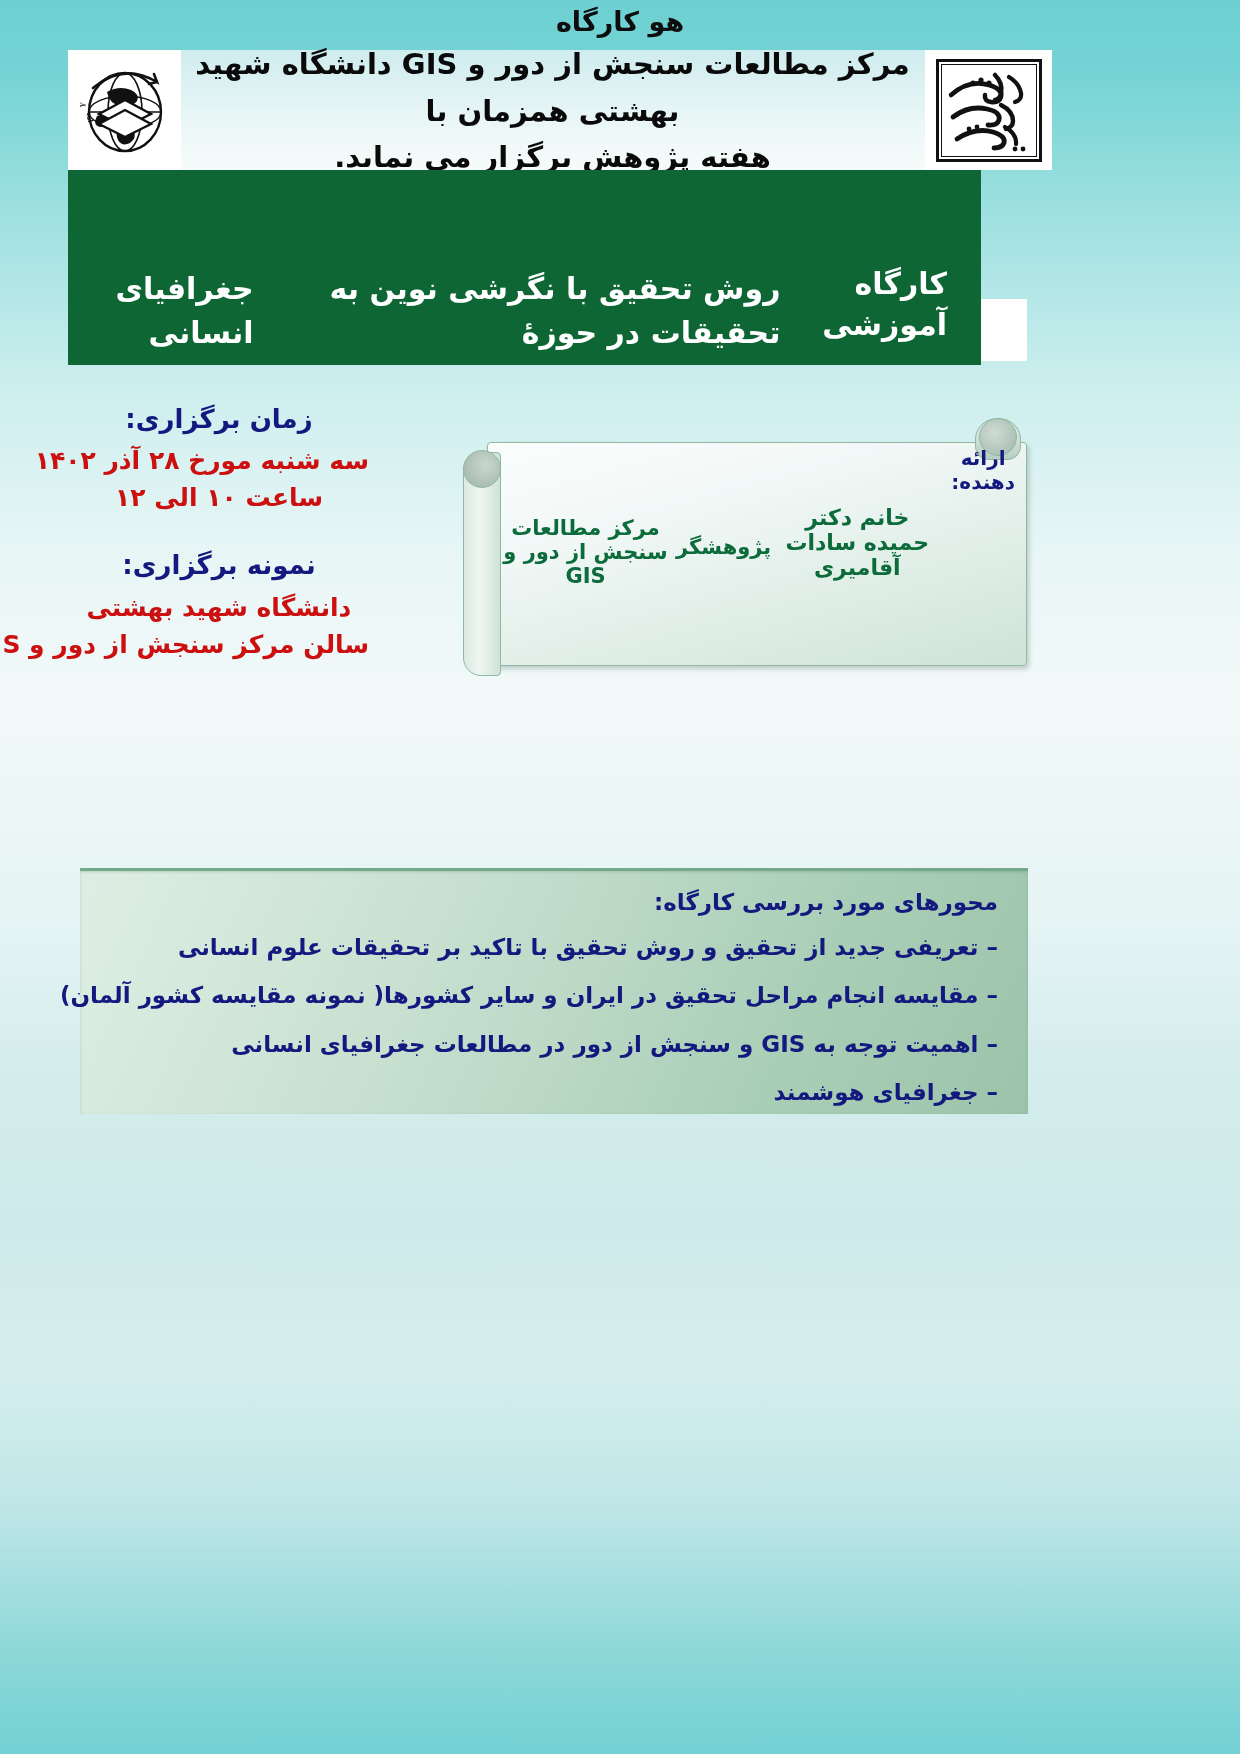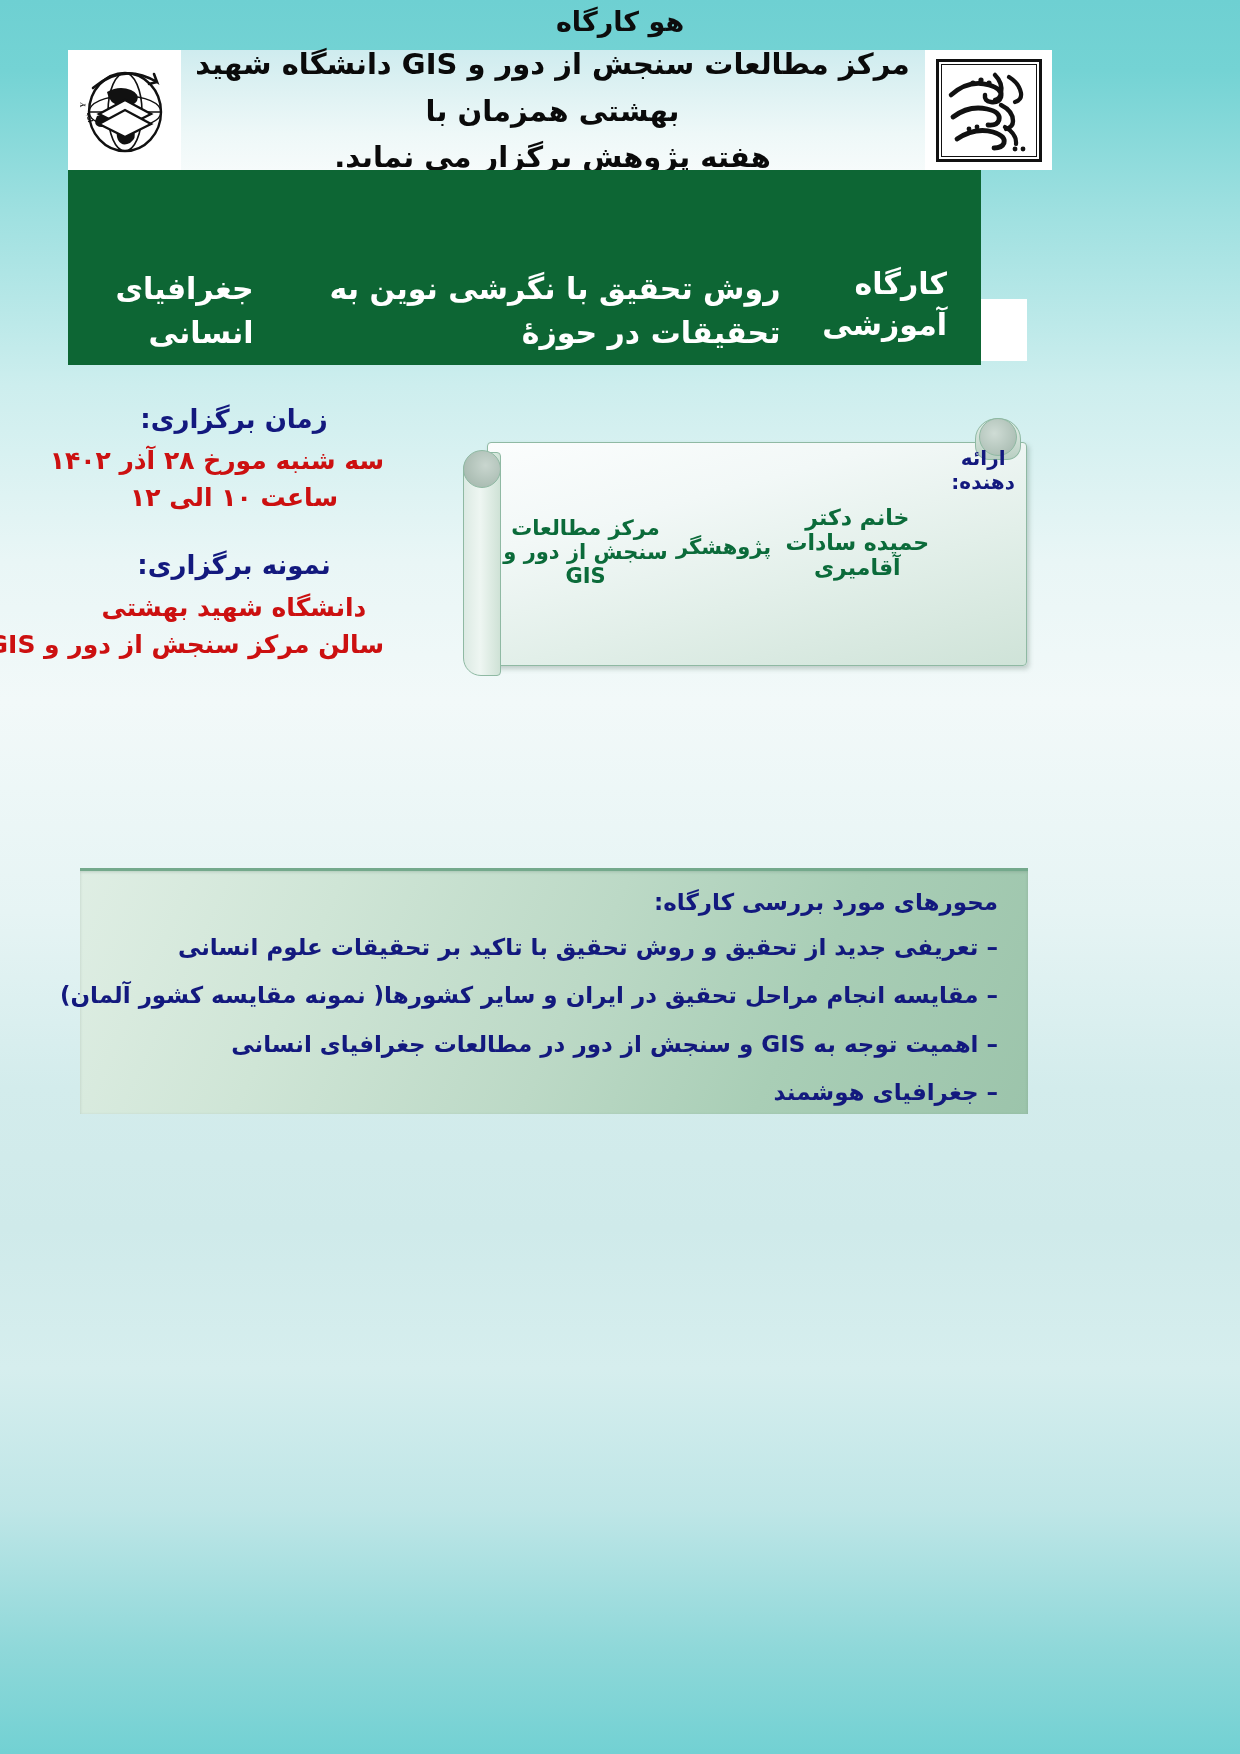--- a/index.html
+++ b/index.html
@@ -107,21 +107,21 @@
   .sq.a{left:785px;top:171px;width:65px;height:62px;background:#9dc2ae;}
   .sq.b{left:850px;top:171px;width:70px;height:62px;background:linear-gradient(150deg,#e8f4f3,#cfe7e3);}
   .sq.c{left:920px;top:171px;width:58px;height:62px;background:#ffffff;}
   .sq.d{left:847px;top:233px;width:70px;height:66px;background:#9dc2ae;}
   .sq.e{left:917px;top:233px;width:63px;height:66px;background:#ffffff;}
   .sq.f{left:904px;top:299px;width:63px;height:62px;background:#9dc2ae;}
   .sq.g{left:967px;top:299px;width:60px;height:62px;background:#ffffff;}
 
   
   .info-block{
-    position:absolute;left:84px;top:400px;
+    position:absolute;left:69px;top:400px;
     width:300px;
     text-align:center;
     line-height:1.48;
   }
   .info-label{
     font-size:26px;font-weight:bold;color:#13197e;
     margin-bottom:4px;white-space:nowrap;
   }
   .info-value{
     font-size:25px;font-weight:bold;color:#cc1010;

